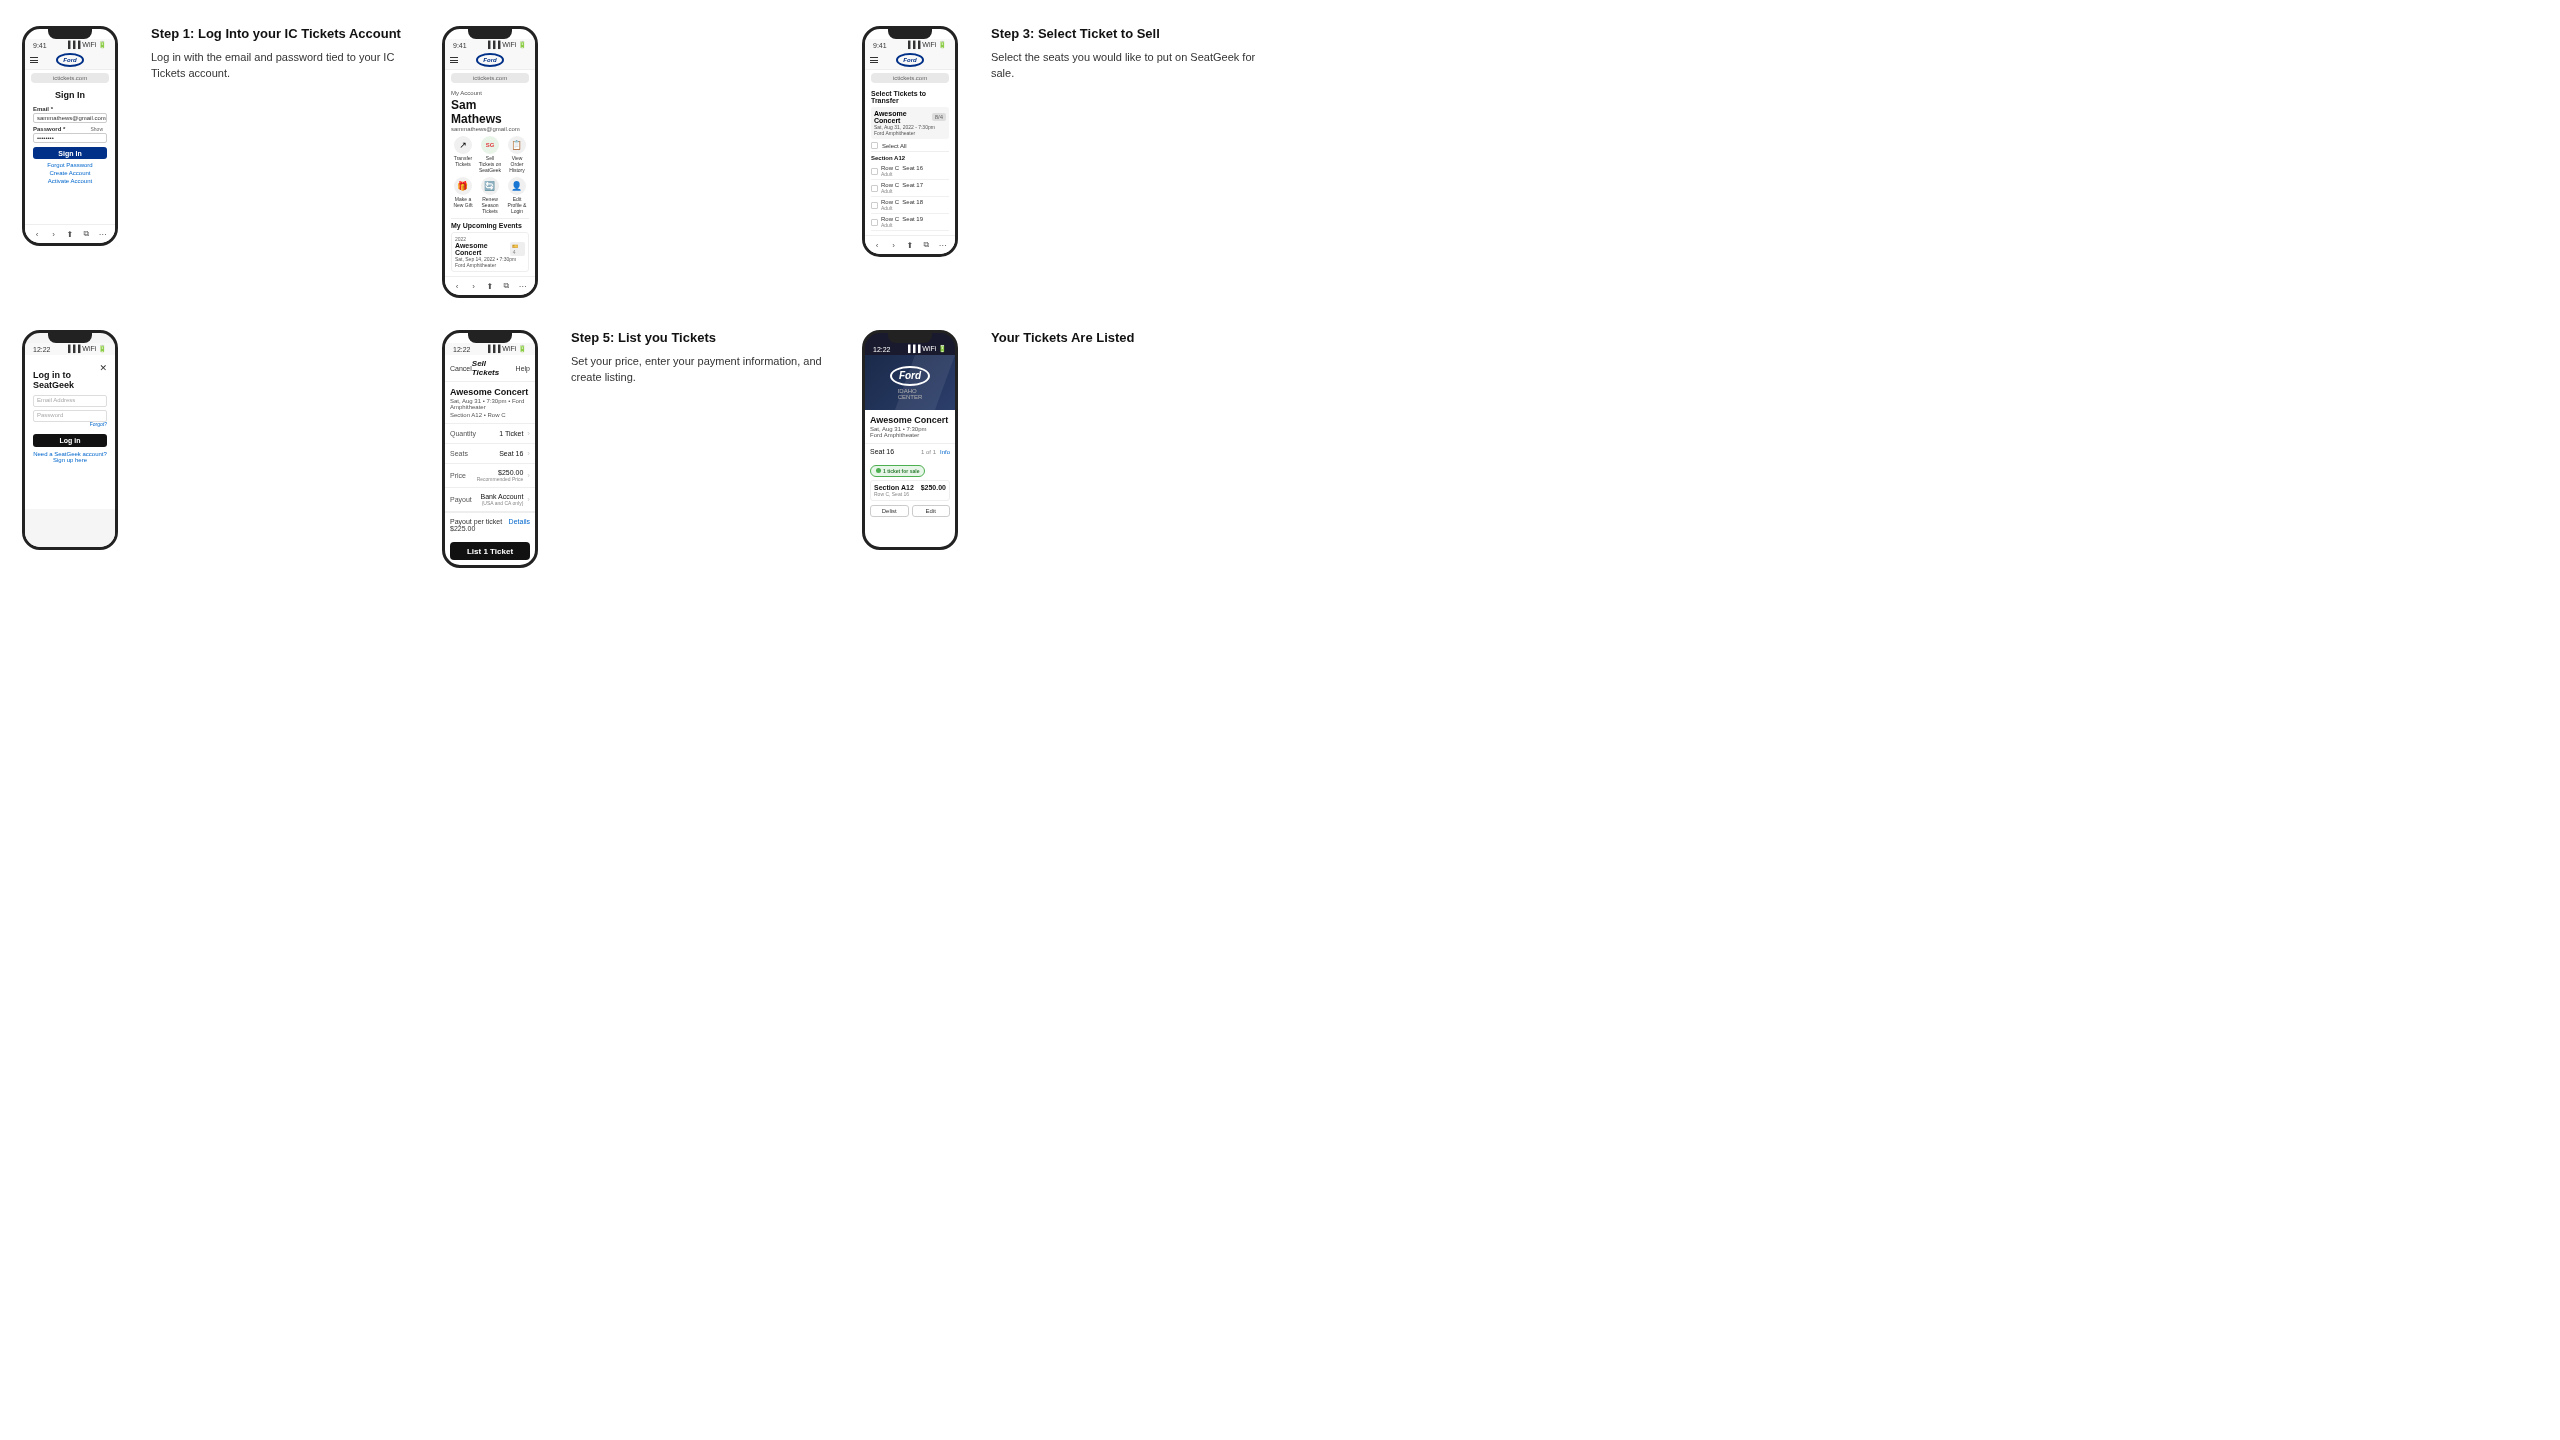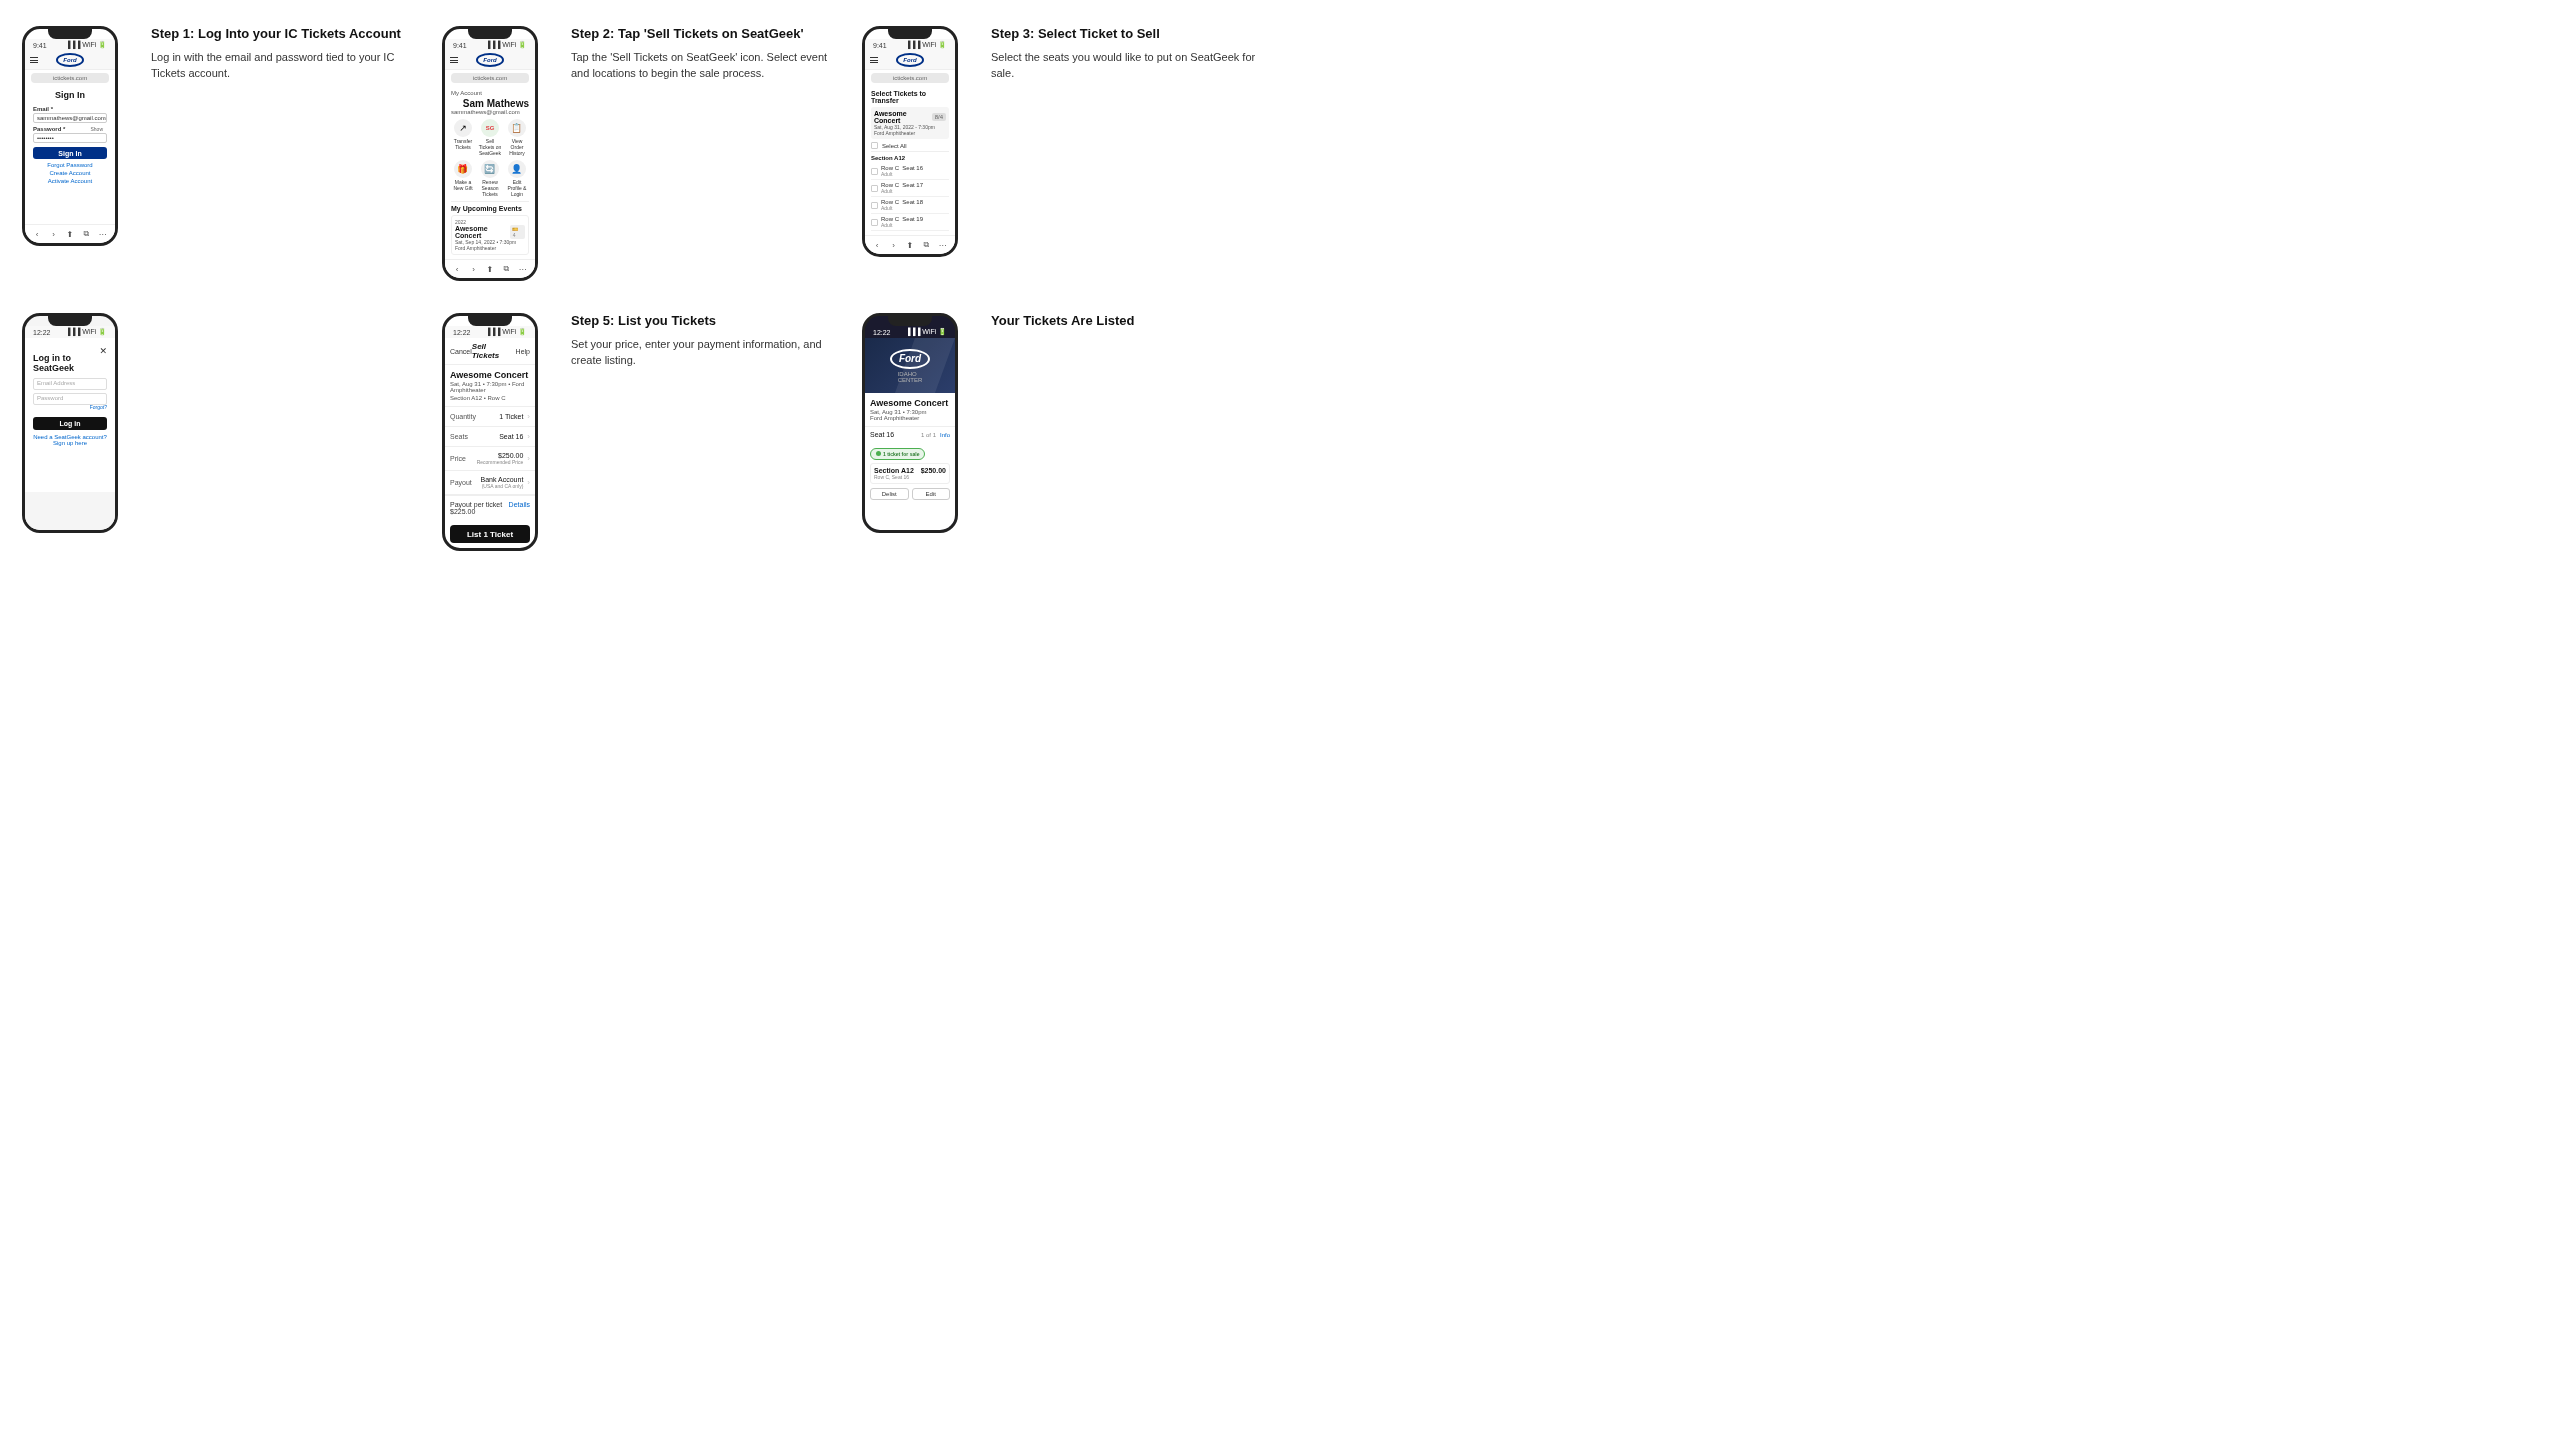--- a/index.html
+++ b/index.html
@@ -188,24 +188,23 @@
     .form-title {
       font-size: 9px;
       font-weight: 700;
       text-align: center;
       margin-bottom: 4px;
       color: #111;
     }
 
     
     .account-name {
-      font-size: 10px;
-      font-weight: 700;
-      color: #111;
-      text-align: right;
+      font-size: 12px;
+      font-weight: 700;
+      color: #111;
     }
     .account-email {
       font-size: 6px;
       color: #555;
       margin-bottom: 4px;
     }
     .icon-grid {
       display: grid;
       grid-template-columns: repeat(3, 1fr);
       gap: 3px;
@@ -767,24 +766,20 @@
           </div>
         </div>
         <div class="phone-bottom-bar">
           <div class="phone-icon-btn">‹</div>
           <div class="phone-icon-btn">›</div>
           <div class="phone-icon-btn">⬆</div>
           <div class="phone-icon-btn">⧉</div>
           <div class="phone-icon-btn">⋯</div>
         </div>
       </div>
-    </div>
-    <div class="step-desc">
-      <div class="step-title">Step 2: Tap 'Sell Tickets on SeatGeek'</div>
-      <div class="step-body">Tap the 'Sell Tickets on SeatGeek' icon. Select event and locations to begin the sale process.</div>
     </div>
   </div>
 
   <div class="step-cell">
     <div class="phone-container">
       <div class="phone">
         <div class="phone-notch"></div>
         <div class="phone-status">
           <span>9:41</span>
           <span>▐▐▐ WiFi 🔋</span>

